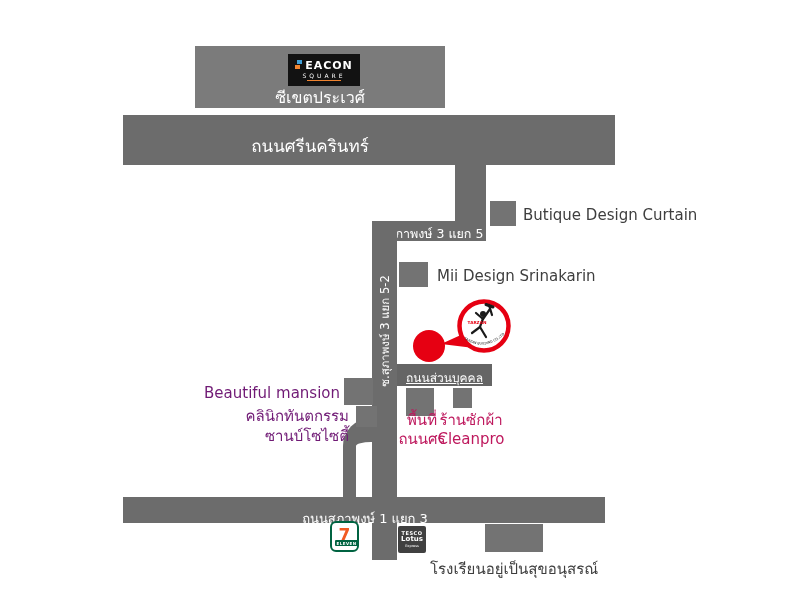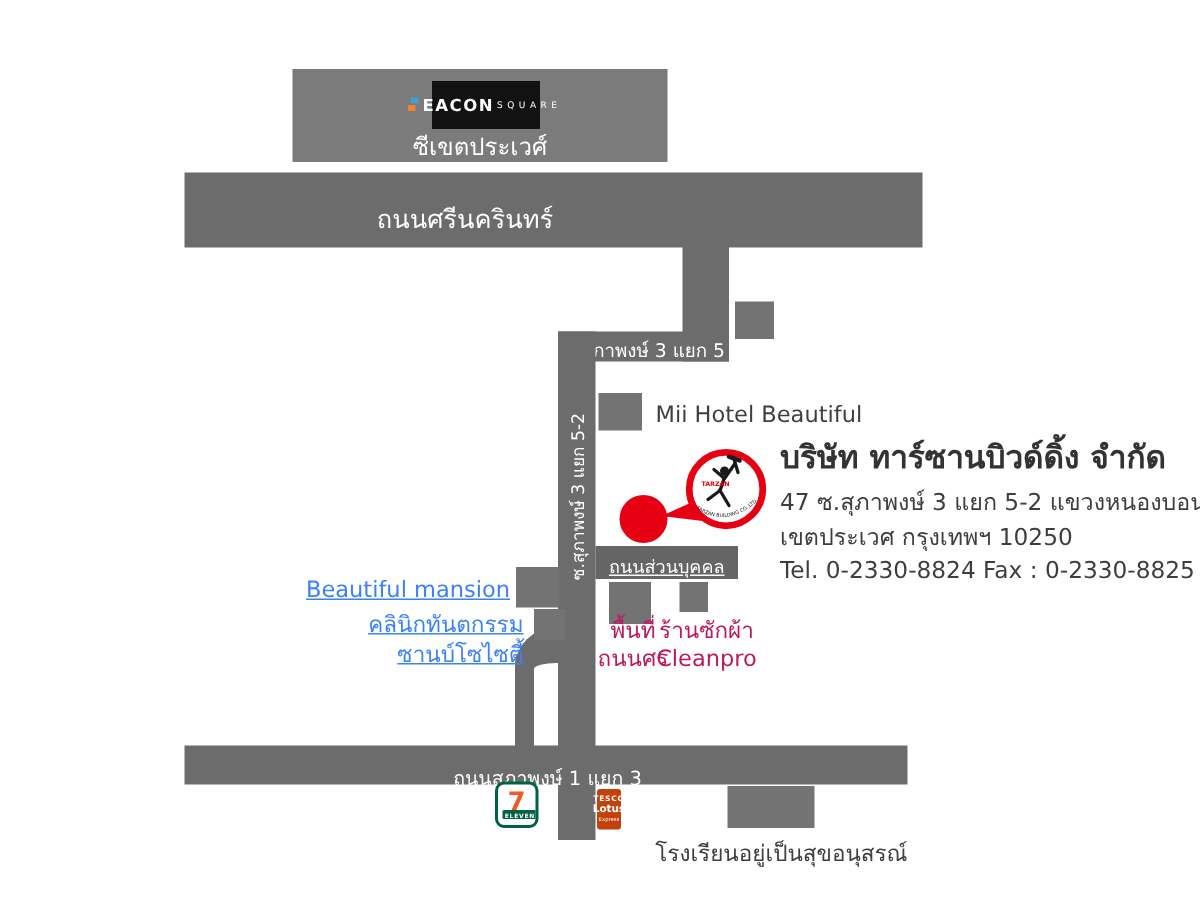--- a/index.html
+++ b/index.html
@@ -11,21 +11,21 @@
   }
   .abs { position:absolute; }
   .road { position:absolute; background:#6c6c6c; }
   .marker { position:absolute; background:#737373; }
   .roadlabel { position:absolute; color:#ffffff; text-align:center; white-space:nowrap; }
   .placelabel { position:absolute; color:#3e3e3e; white-space:nowrap; }
 
   
   .seacon-building { position:absolute; left:195px; top:46px; width:250px; height:62px; background:#7b7b7b; }
   .seacon-logo { position:absolute; left:288px; top:54px; width:72px; height:32px; background:#121212;
-    display:flex; flex-direction:row; align-items:center; justify-content:center; }
+    display:flex; flex-direction:column; align-items:center; justify-content:center; }
   .seacon-row1 { display:flex; align-items:center; gap:2px; }
   .s-icon { position:relative; width:8px; height:10px; }
   .s-icon .sq1 { position:absolute; left:2px; top:0; width:5px; height:4px; background:#3f9fd8; }
   .s-icon .sq2 { position:absolute; left:0; top:5px; width:5px; height:4px; background:#ef8330; }
   .seacon-eacon { color:#fff; font-weight:bold; font-size:11px; letter-spacing:1px; line-height:1; }
   .seacon-square { color:#fff; font-size:6px; letter-spacing:3px; line-height:1; margin-top:2px; padding:0 2px; }
   .seacon-underline { width:34px; height:1px; background:#ef8330; margin-top:1px; }
   .seacon-name { position:absolute; left:195px; top:85px; width:250px; text-align:center;
     color:#ffffff; font-size:16px; }
 
@@ -37,37 +37,37 @@
     color:#ffffff; font-size:11.5px; transform:rotate(-90deg); transform-origin:center; white-space:nowrap; }
 
   .company { position:absolute; left:520px; top:292px; width:270px; }
   .company-name { font-size:21px; font-weight:bold; color:#333333; white-space:nowrap; line-height:1.3; }
   .company-lines { margin-top:5px; font-size:15.5px; color:#3e3e3e; line-height:22.5px; white-space:nowrap; }
 
   .red-dot { position:absolute; left:413px; top:330px; width:32px; height:32px;
     border-radius:50%; background:#e60012; }
 
   .two-line { position:absolute; text-align:center; font-size:15px; line-height:19px; color:#be185d; }
-  .right-line { position:absolute; text-align:right; font-size:15px; line-height:20px; color:#3b82f6;text-decoration:underline; }
+  .right-line { position:absolute; text-align:right; font-size:15px; line-height:20px; color:#701a75; }
 
   
   .seven { position:absolute; left:330px; top:521px; width:29px; height:31px; background:#ffffff;
     border:2px solid #006341; border-radius:6px; display:flex; align-items:center; justify-content:center; overflow:hidden; }
   .seven-num { color:#f15a22; font-size:17px; font-weight:bold; line-height:1; margin-top:-2px; }
   .seven-band { position:absolute; left:3px; bottom:4px; font-size:4px; font-weight:bold;
     color:#ffffff; background:#006341; letter-spacing:0.5px; padding:0.5px 1.5px; border-radius:1px; }
 
   
-  .tesco { position:absolute; left:398px; top:526px; width:16px; height:27px; background:#c2410c;
+  .tesco { position:absolute; left:398px; top:526px; width:28px; height:27px; background:#404040;
     border-radius:2px; display:flex; flex-direction:column; align-items:center; justify-content:center; color:#fff; }
   .tesco-t1 { font-size:5px; font-weight:bold; letter-spacing:0.5px; line-height:1.1; }
   .tesco-t2 { font-size:7px; font-weight:bold; line-height:1.1; }
   .tesco-t3 { font-size:3.5px; line-height:1.2; }
 
-  .school-label { position:absolute; left:430px; top:557px; width:175px; text-align:right;
+  .school-label { position:absolute; left:430px; top:557px; width:175px; text-align:left;
     font-size:15px; color:#3e3e3e; white-space:nowrap; }
 </style>
 </head>
 <body>
 
 <div class="canvas">
 
   <div class="seacon-building"></div>
   <div class="seacon-logo">
     <div class="seacon-row1">
@@ -94,23 +94,24 @@
 
   <div class="road" style="left:397px; top:364px; width:95px; height:22px; background:#656565;"></div>
   <div class="roadlabel" style="left:397px; top:368px; width:95px; font-size:12px;text-decoration:underline;">ถนนส่วนบุคคล</div>
 
   <div class="road" style="left:123px; top:497px; width:482px; height:26px;"></div>
   <div class="roadlabel" style="left:280px; top:508px; width:170px; font-size:13px;">ถนนสุภาพงษ์ 1 แยก 3</div>
 
   <div class="branch-curve"></div>
 
   <div class="marker" style="left:490px; top:201px; width:26px; height:25px;"></div>
+  <div class="placelabel" style="left:523px; top:206px; font-size:15px;">Butique Design Curtain</div>
 
   <div class="marker" style="left:399px; top:262px; width:29px; height:25px;"></div>
-  <div class="placelabel" style="left:437px; top:267px; font-size:15px;">Mii Hotel Beautiful</div>
+  <div class="placelabel" style="left:437px; top:267px; font-size:15px;">Mii Design Srinakarin</div>
 
   <div class="right-line" style="left:180px; top:383px; width:160px;">Beautiful mansion</div>
   <div class="marker" style="left:344px; top:378px; width:29px; height:27px;"></div>
 
   <div class="right-line" style="left:200px; top:406px; width:149px;">
     <span>คลินิกทันตกรรม</span><br>
     <span>ซานบ์โซไซตี้</span>
   </div>
   <div class="marker" style="left:356px; top:406px; width:21px; height:21px;"></div>
 
@@ -142,28 +143,20 @@
     </g>
     <text x="40" y="31" font-size="4.2" font-weight="bold" fill="#e60012" text-anchor="middle">TARZAN</text>
     <defs>
         <path id="arcb" d="M 27 46 Q 47 59 67 42"></path>
       </defs>
     <text font-size="3.3" fill="#1a1a1a">
       <textPath href="#arcb">TARZAN BUILDING CO.,LTD.</textPath>
     </text>
   </svg>
 
-  <div class="company">
-    <div class="company-name">บริษัท ทาร์ซานบิวด์ดิ้ง จำกัด</div>
-    <div class="company-lines">
-      <div>47 ซ.สุภาพงษ์ 3 แยก 5-2 แขวงหนองบอน</div>
-      <div>เขตประเวศ กรุงเทพฯ 10250</div>
-      <div>Tel. 0-2330-8824 Fax : 0-2330-8825</div>
-    </div>
-  </div>
 
   <div class="seven">
     <span class="seven-num">7</span>
     <span class="seven-band">ELEVEN</span>
   </div>
 
   <div class="tesco">
     <span class="tesco-t1">TESCO</span>
     <span class="tesco-t2">Lotus</span>
     <span class="tesco-t3">Express</span>

